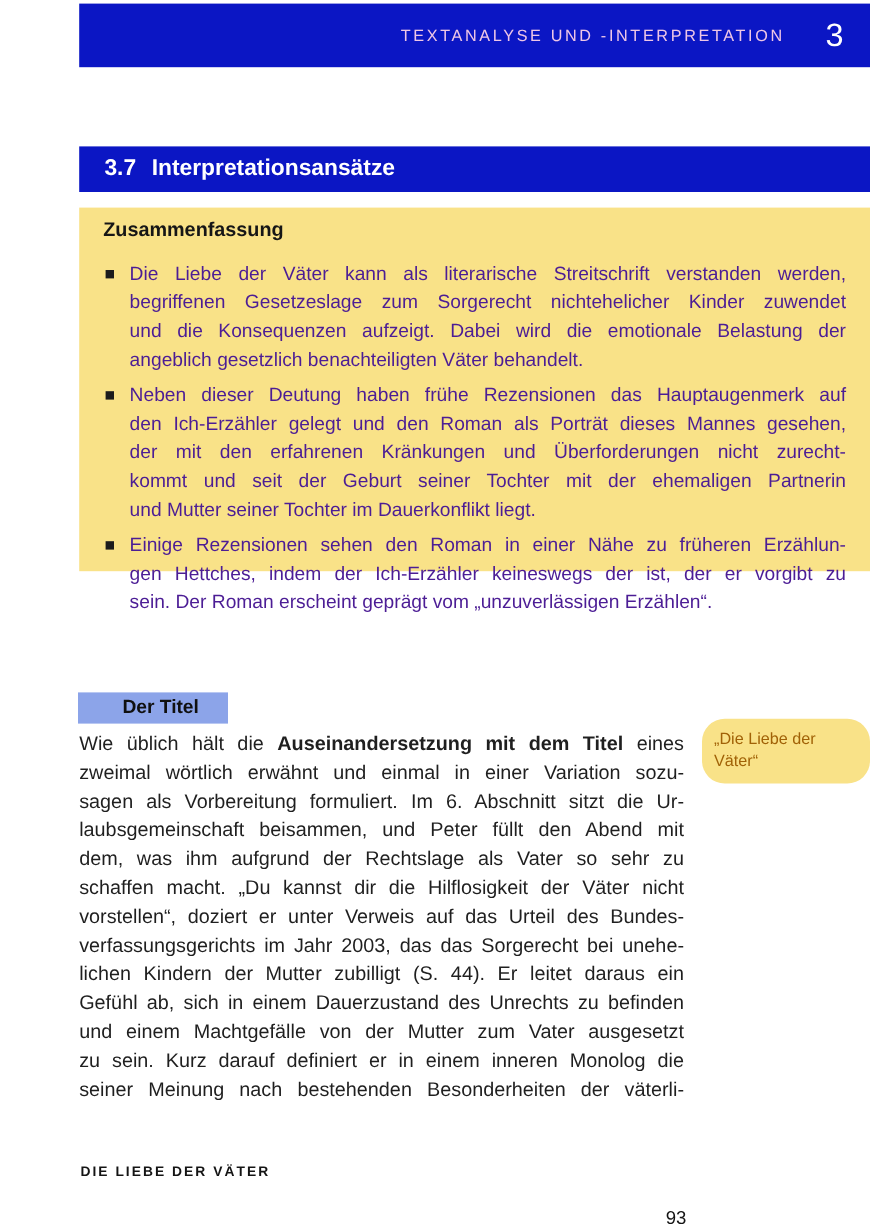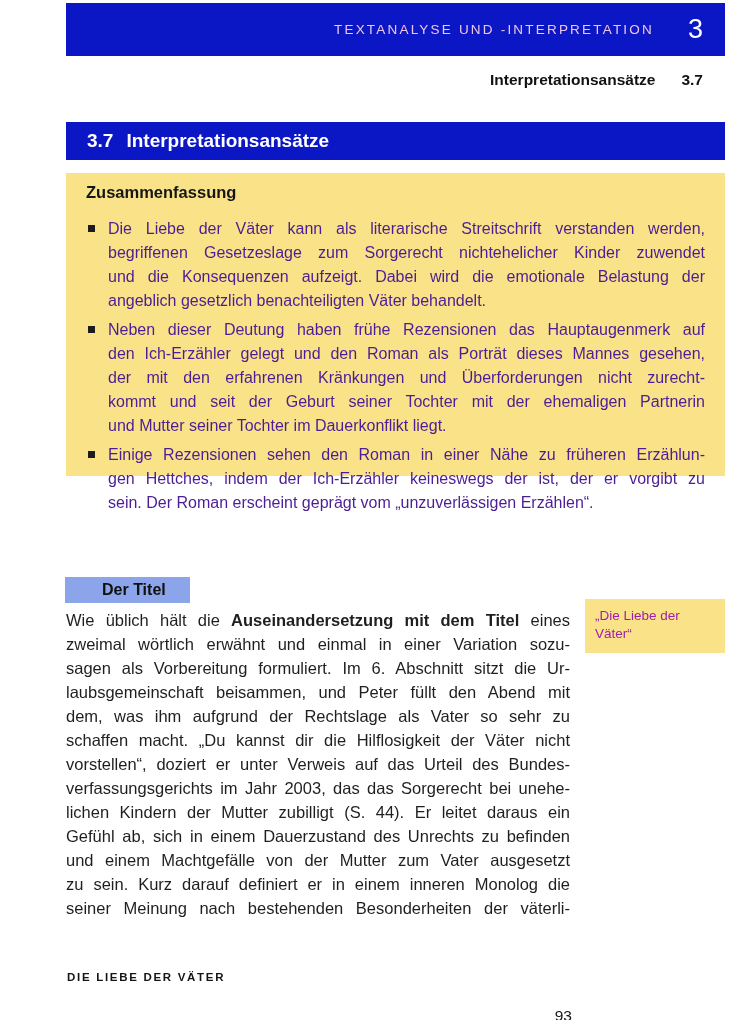--- a/index.html
+++ b/index.html
@@ -48,21 +48,21 @@
   .jline{text-align:justify;text-align-last:justify;}
   .lline{text-align:left;}
   
   .subsection-label{
     position:absolute;left:65px;top:577px;width:125px;height:26px;background:var(--label-blue);
     box-sizing:border-box;padding-left:37px;font-weight:bold;font-size:16px;line-height:26px;color:#101010;
   }
   
   .margin-note{
     position:absolute;left:585px;top:599px;width:140px;height:54px;background:var(--yellow);
-    box-sizing:border-box;padding:8px 6px 0 10px;font-size:13.5px;line-height:18px;color:#a21caf;
+    box-sizing:border-box;padding:8px 6px 0 10px;font-size:13.5px;line-height:18px;color:#a16207;border-radius:19px;
   }
   
   .body-paragraph{
     position:absolute;left:66px;top:608px;width:504px;
     font-size:16.5px;line-height:24px;color:#1f1f1f;
   }
   .body-paragraph .b{font-weight:bold;}
   .body-paragraph .i{font-style:italic;}
   
   .footer-title{
@@ -77,23 +77,20 @@
 </head>
 <body>
 
 <div class="page">
 
   <div class="chapter-bar">
     <span class="chapter-title">TEXTANALYSE UND -INTERPRETATION</span>
     <span class="chapter-number">3</span>
   </div>
 
-  <div class="running-head">
-    <span class="rh-label">Interpretationsansätze</span><span class="rh-number">3.7</span>
-  </div>
 
   <div class="section-bar">
     <span>3.7</span>
     <span>Interpretationsansätze</span>
   </div>
 
   <div class="summary-box">
     <div class="summary-heading">Zusammenfassung</div>
     <div>
         <div class="bullet-row">

